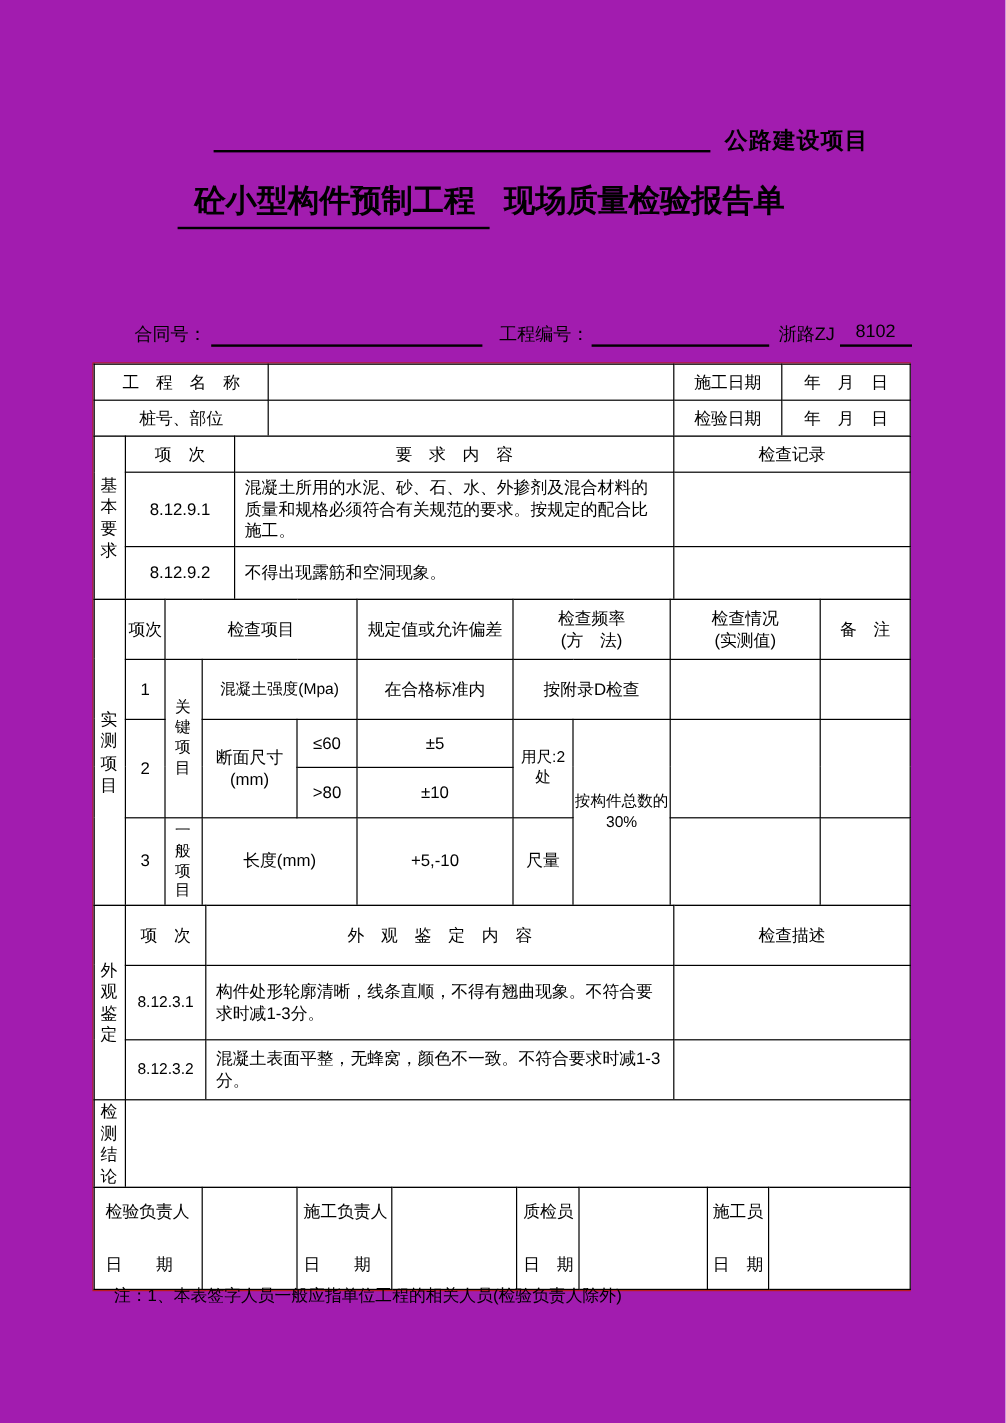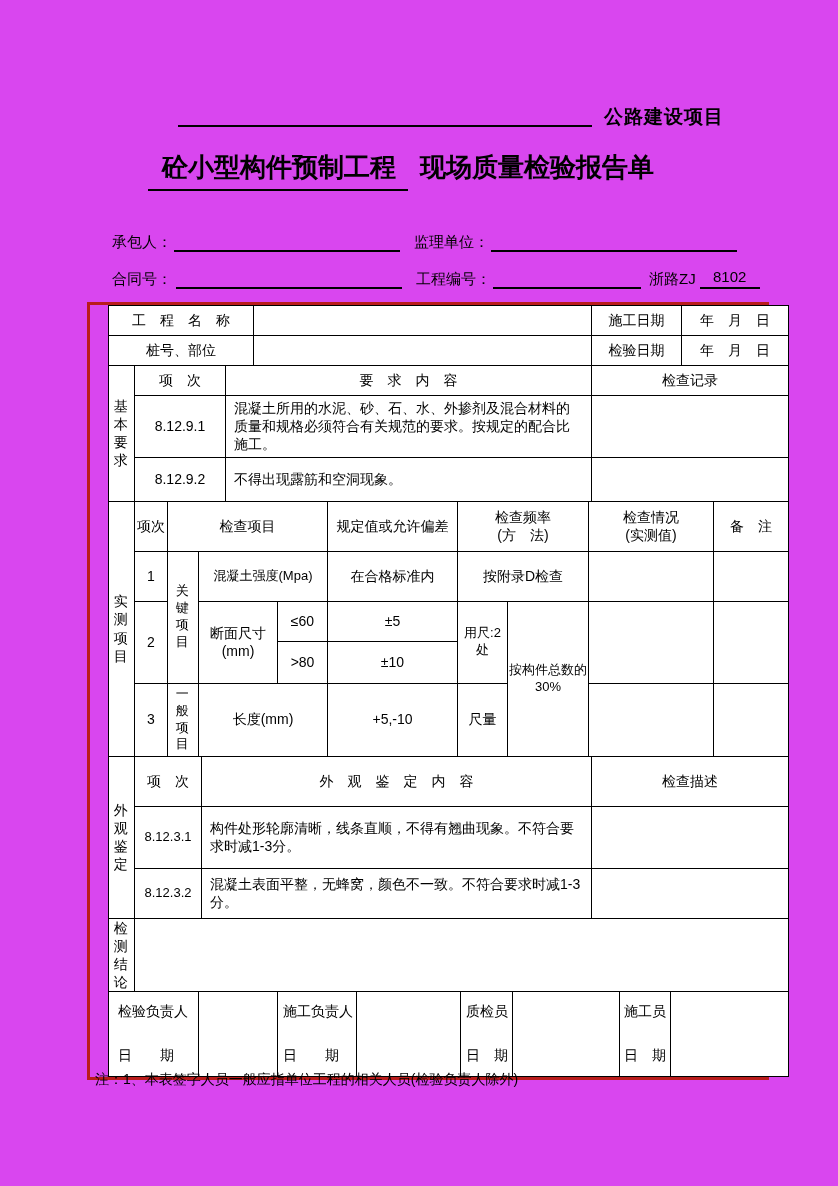--- a/index.html
+++ b/index.html
@@ -2,21 +2,21 @@
 <html><head>
 <meta charset="utf-8">
 <style>
   * { margin: 0; padding: 0; box-sizing: border-box; }
   html, body { background: #fff; }
   body {
     width: 838px; height: 1186px;
     font-family: "Liberation Sans", sans-serif;
     color: #000;
   }
-  .sheet { position: relative; width: 838px; height: 1186px; background: #d946ef; overflow: hidden; }
+  .sheet { position: relative; width: 838px; height: 1186px; background: #a21caf; overflow: hidden; }
 
   
   .rule-top { position: absolute; left: 178px; top: 110px; width: 414px; height: 17px; border-bottom: 2px solid #000; }
   .project-type { position: absolute; left: 604px; top: 104px; font-size: 19px; font-weight: bold; letter-spacing: 1px; }
   .title-wrap { position: absolute; left: 148px; top: 150px; width: 690px; font-size: 26px; font-weight: bold; white-space: nowrap; }
   .title-u { display: inline-block; padding: 0 12px 4px 14px; border-bottom: 2px solid #000; }
   .title-r { display: inline-block; margin-left: 12px; }
 
   
   .info-row { position: absolute; left: 112px; display: flex; align-items: flex-end; font-size: 15px; }
@@ -26,21 +26,21 @@
   .uline { display: inline-block; height: 20px; border-bottom: 2px solid #000; }
   .u1 { width: 226px; margin-left: 2px; }
   .u2 { width: 246px; margin-left: 2px; }
   .u3 { width: 226px; margin-left: 4px; }
   .u4 { width: 148px; margin-left: 2px; }
   .gap { margin-left: 14px; }
   .prefix { margin-left: 8px; line-height: 20px; white-space: nowrap; }
   .u-val { display: inline-block; width: 60px; margin-left: 4px; border-bottom: 2px solid #000; text-align: center; line-height: 20px; }
 
   
-  .tables { position: absolute; left: 87px; top: 302px; width: 682px; border: 3px solid #b91c1c; padding-left: 18px; }
+  .tables { position: absolute; left: 77px; top: 302px; width: 682px; border: 1px solid #b91c1c; }
   table { border-collapse: collapse; table-layout: fixed; width: 680px; background: #fff; }
   table + table { margin-top: -1px; }
   td { border: 1px solid #000; text-align: center; vertical-align: middle; font-size: 14px; line-height: 1.3; padding: 0; overflow: hidden; }
   td.tl { text-align: left; padding: 3px 8px; }
   .sm { font-size: 13px; }
   .wrapall { word-break: break-all; }
 
   
   .v { display: inline-block; width: 1.1em; word-break: break-all; line-height: 1.3; text-align: left; }
 
@@ -62,26 +62,20 @@
 <body>
 
 <div class="sheet">
 
   <div class="rule-top"></div>
   <div class="project-type">公路建设项目</div>
   <div class="title-wrap">
     <span class="title-u">砼小型构件预制工程</span><span class="title-r">现场质量检验报告单</span>
   </div>
 
-  <div class="info-row info-a">
-    <span class="ilabel">承包人：</span>
-    <span class="uline u1"></span>
-    <span class="ilabel gap">监理单位：</span>
-    <span class="uline u2"></span>
-  </div>
 
   <div class="info-row info-b">
     <span class="ilabel">合同号：</span>
     <span class="uline u3"></span>
     <span class="ilabel gap">工程编号：</span>
     <span class="uline u4"></span>
     <span class="prefix">浙路ZJ</span>
     <span class="u-val">8102</span>
   </div>
 

